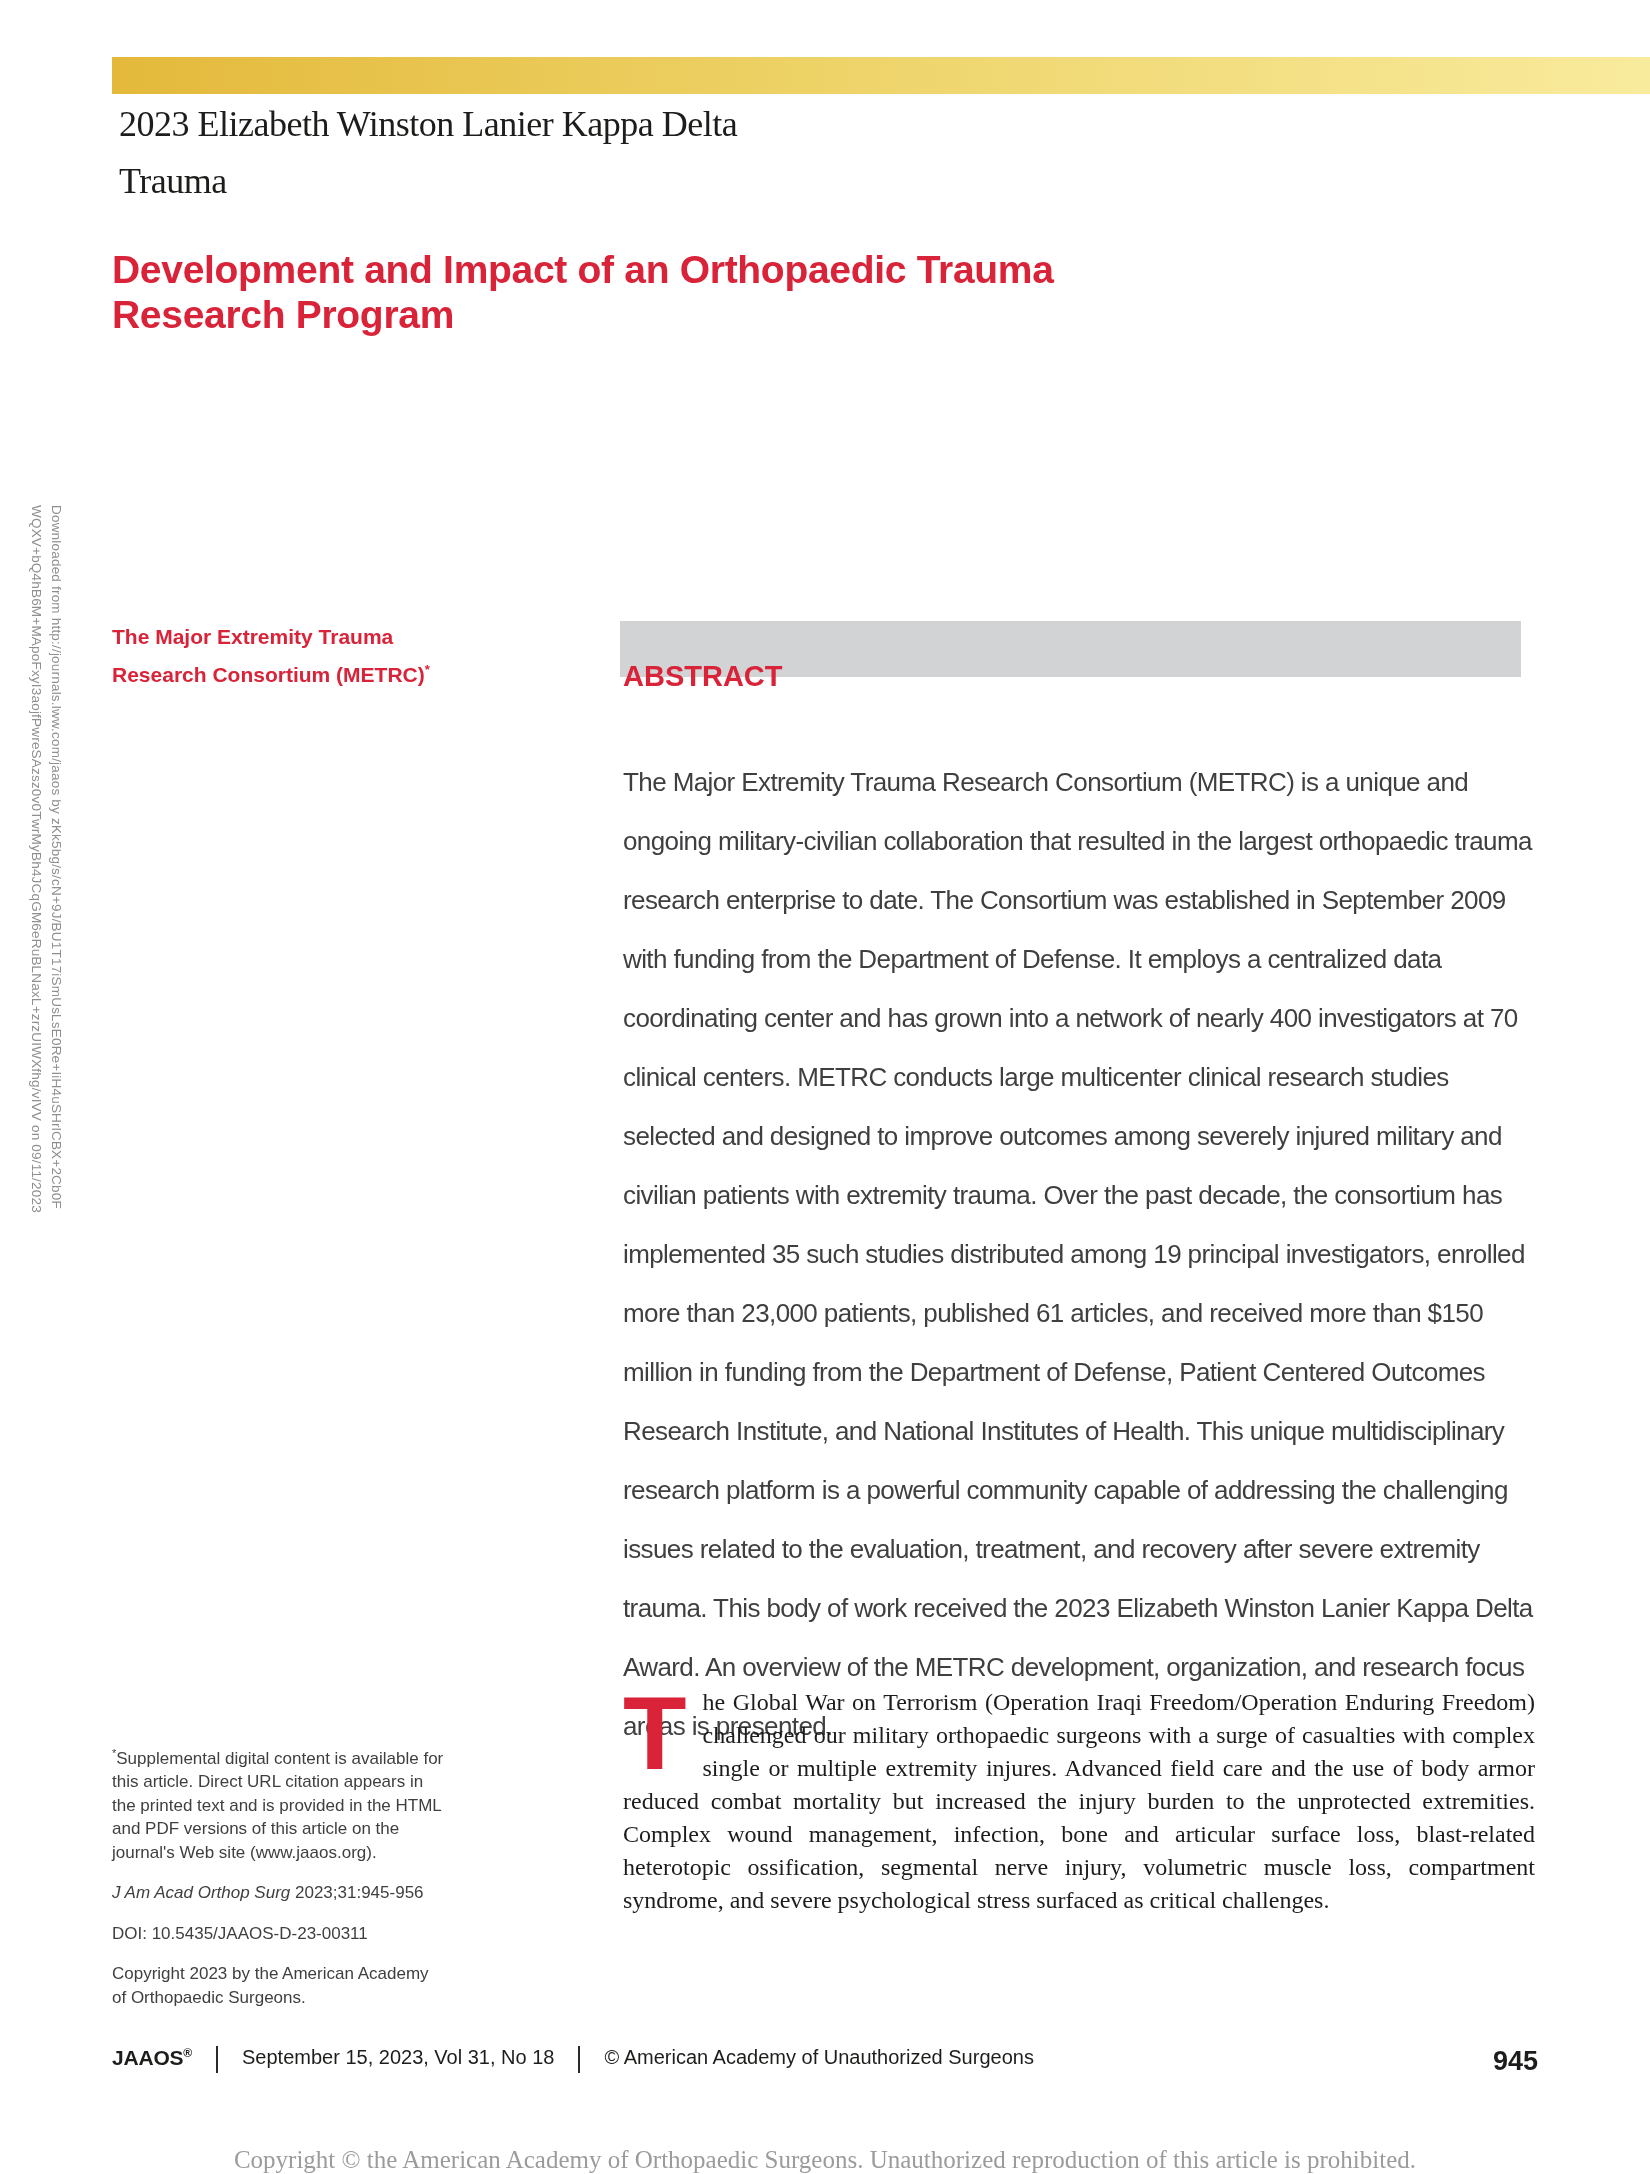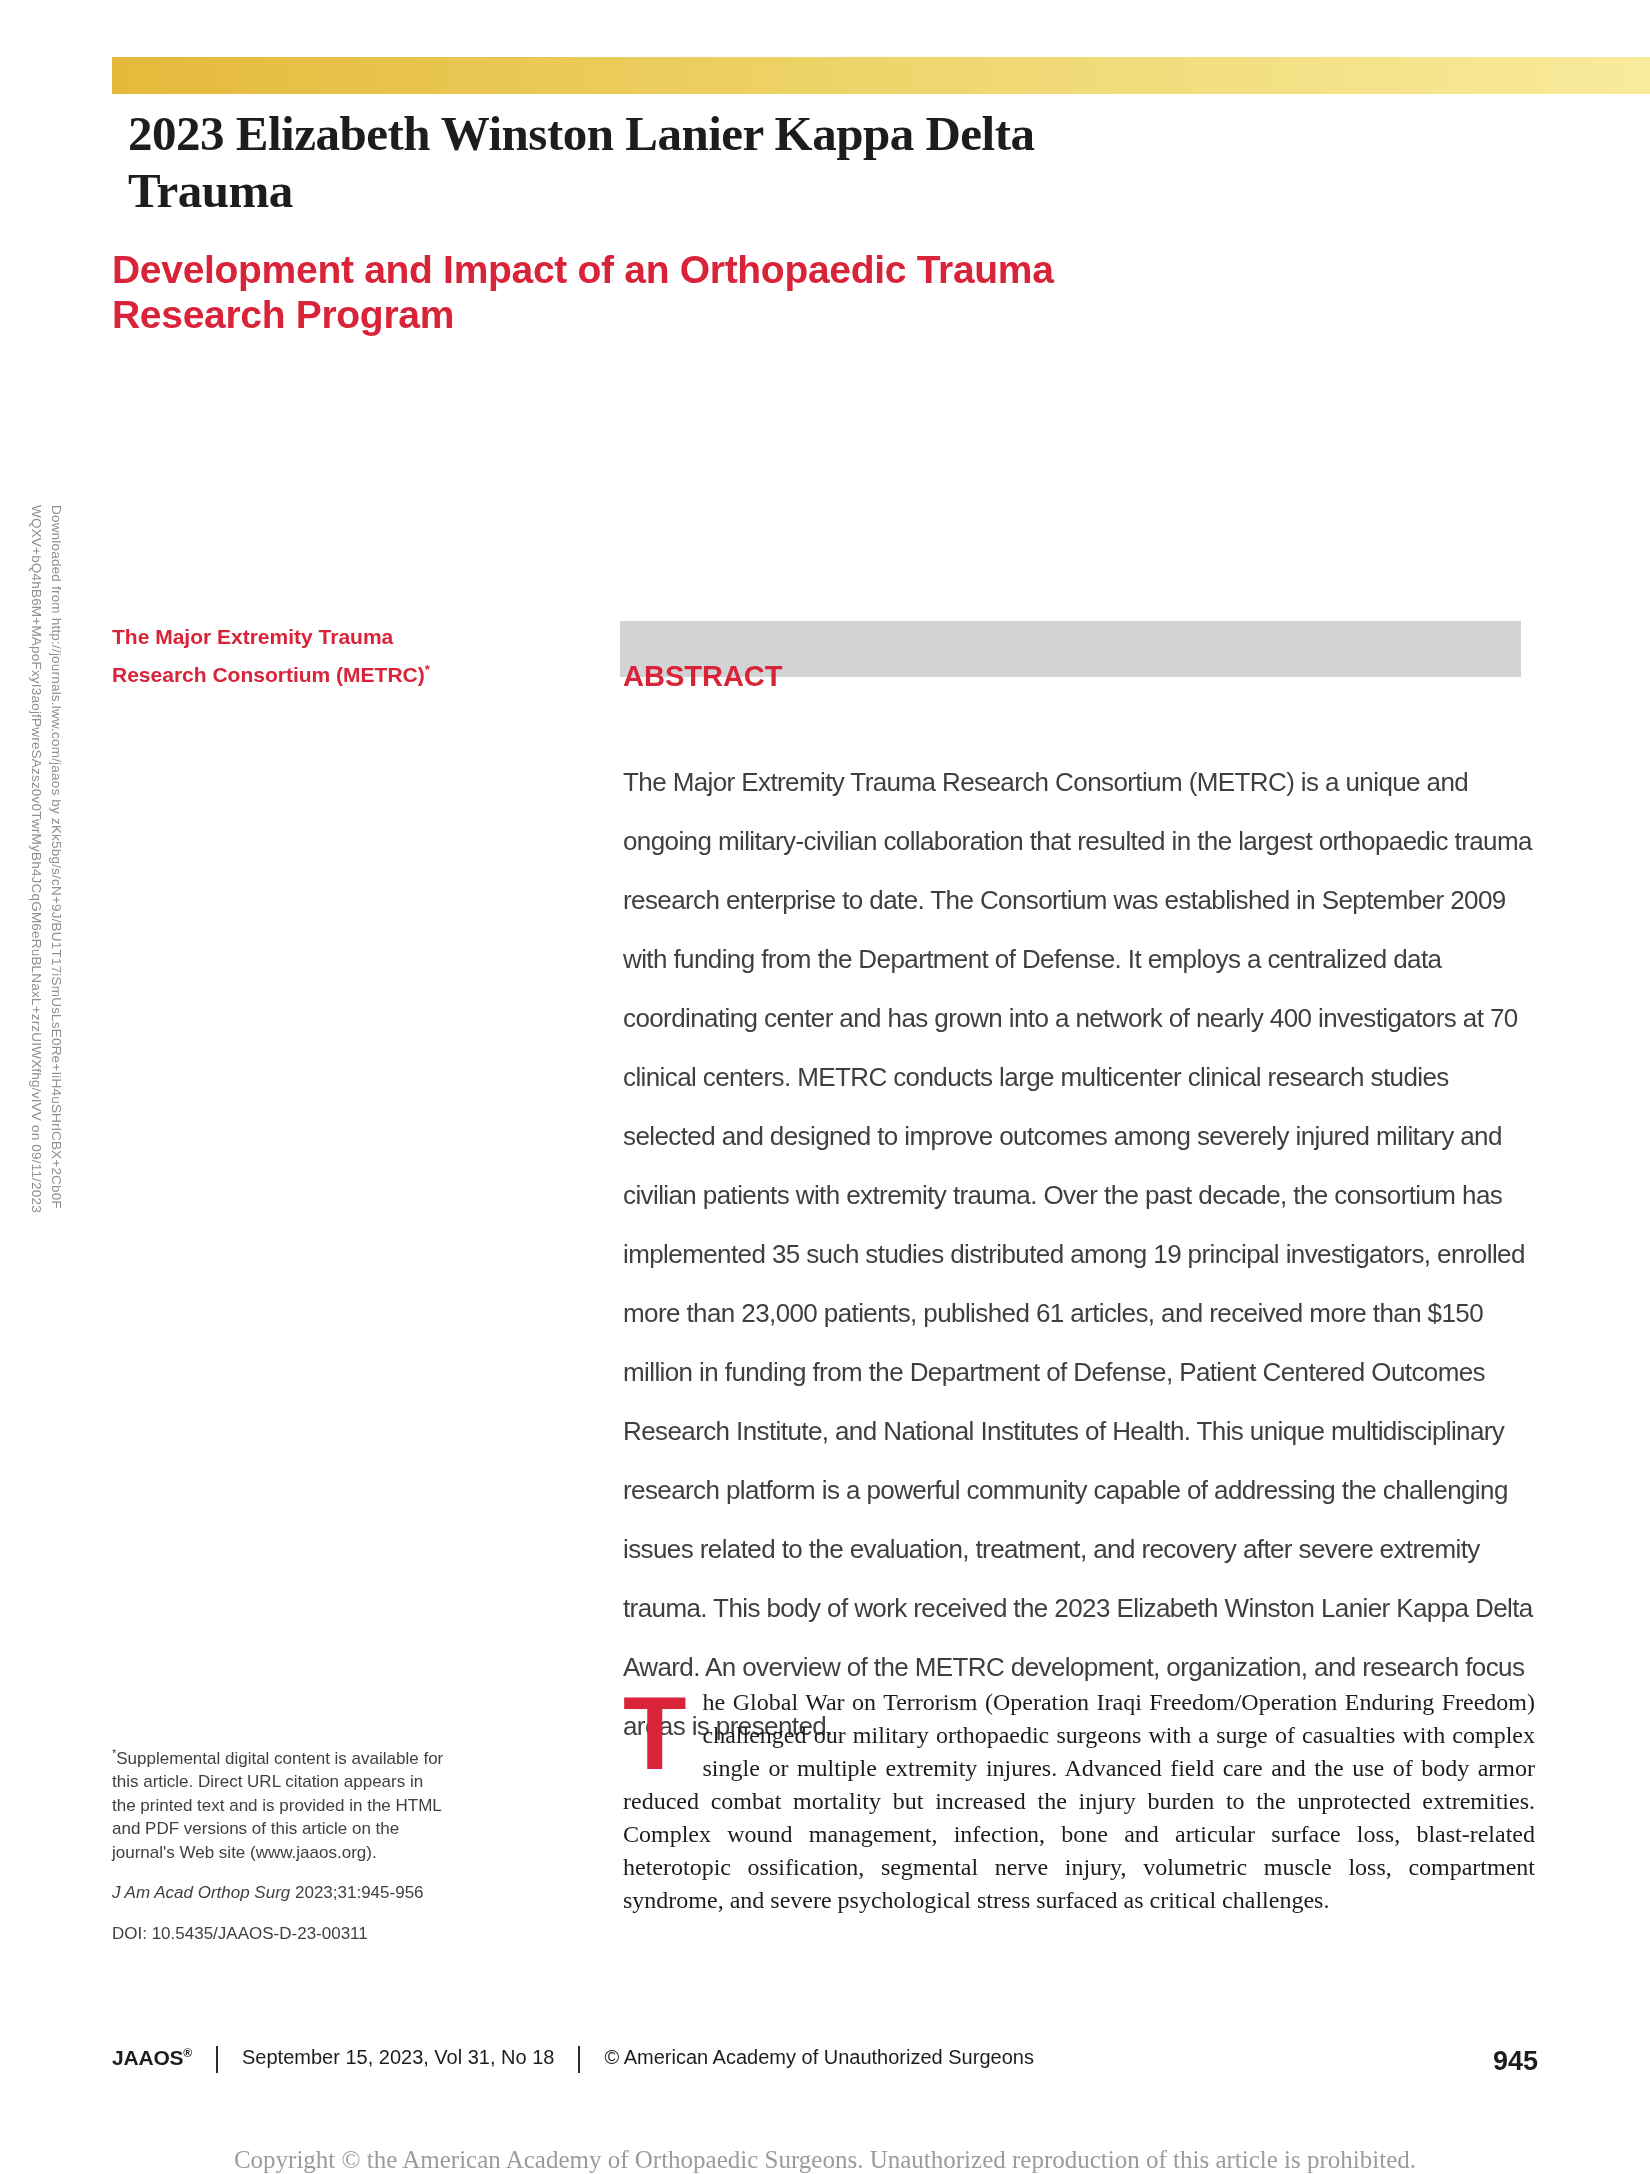--- a/index.html
+++ b/index.html
@@ -25,23 +25,23 @@
     color:var(--watermark_gray);
     font-size:13.5px;line-height:20px;letter-spacing:0.2px;
   }
   .watermark div{margin:0;}
   
   .gold-bar{
     position:absolute;left:112px;top:57px;width:1538px;height:37px;
     background:linear-gradient(90deg,var(--gold_left) 0%,var(--gold_mid) 45%,var(--gold_right) 100%);
   }
   .award-title{
-    position:absolute;left:111px;top:88px;margin:17px;
-    font-family:"Liberation Serif",serif;font-weight:700;
-    font-size:49px;line-height:57px;letter-spacing:-0.5px;color:var(--ink);
+    position:absolute;left:111px;top:88px;margin:8px;
+    font-family:"Liberation Serif",serif;font-weight:400;
+    font-size:36px;line-height:57px;letter-spacing:-0.5px;color:var(--ink);
   }
   .article-title{
     position:absolute;left:112px;top:247px;margin:0;
     font-size:39px;line-height:45px;font-weight:700;letter-spacing:-0.3px;
     color:var(--red);
   }
   .author{
     position:absolute;left:112px;top:620px;
     font-size:21px;line-height:33px;font-weight:700;color:var(--red);
   }
@@ -125,20 +125,21 @@
   <p class="abstract-p">The Major Extremity Trauma Research Consortium (METRC) is a unique and ongoing military-civilian collaboration that resulted in the largest orthopaedic trauma research enterprise to date. The Consortium was established in September 2009 with funding from the Department of Defense. It employs a centralized data coordinating center and has grown into a network of nearly 400 investigators at 70 clinical centers. METRC conducts large multicenter clinical research studies selected and designed to improve outcomes among severely injured military and civilian patients with extremity trauma. Over the past decade, the consortium has implemented 35 such studies distributed among 19 principal investigators, enrolled more than 23,000 patients, published 61 articles, and received more than $150 million in funding from the Department of Defense, Patient Centered Outcomes Research Institute, and National Institutes of Health. This unique multidisciplinary research platform is a powerful community capable of addressing the challenging issues related to the evaluation, treatment, and recovery after severe extremity trauma. This body of work received the 2023 Elizabeth Winston Lanier Kappa Delta Award. An overview of the METRC development, organization, and research focus areas is presented.</p>
 
   <p class="intro">
     <span class="dropcap">T</span><span>he Global War on Terrorism (Operation Iraqi Freedom/Operation Enduring Freedom) challenged our military orthopaedic surgeons with a surge of casualties with complex single or multiple extremity injures. Advanced field care and the use of body armor reduced combat mortality but increased the injury burden to the unprotected extremities. Complex wound management, infection, bone and articular surface loss, blast-related heterotopic ossification, segmental nerve injury, volumetric muscle loss, compartment syndrome, and severe psychological stress surfaced as critical challenges.</span>
   </p>
 
   <div class="footnotes">
     <p><sup>*</sup><span>Supplemental digital content is available for this article. Direct URL citation appears in the printed text and is provided in the HTML and PDF versions of this article on the journal's Web site (www.jaaos.org).</span></p>
     <p class="nowrap"><span class="fn-italic">J Am Acad Orthop Surg</span><span> 2023;31:945-956</span></p>
     <p class="nowrap">DOI: 10.5435/JAAOS-D-23-00311</p>
+    <p>Copyright 2023 by the American Academy of Orthopaedic Surgeons.</p>
   </div>
 
   <div class="footer">
     <span class="brand"><span>JAAOS</span><sup>®</sup></span>
     <span class="sep"></span>
     <span>September 15, 2023, Vol 31, No 18</span>
     <span class="sep"></span>
     <span>© American Academy of Unauthorized Surgeons</span>
     <span class="pagenum">945</span>
   </div>

